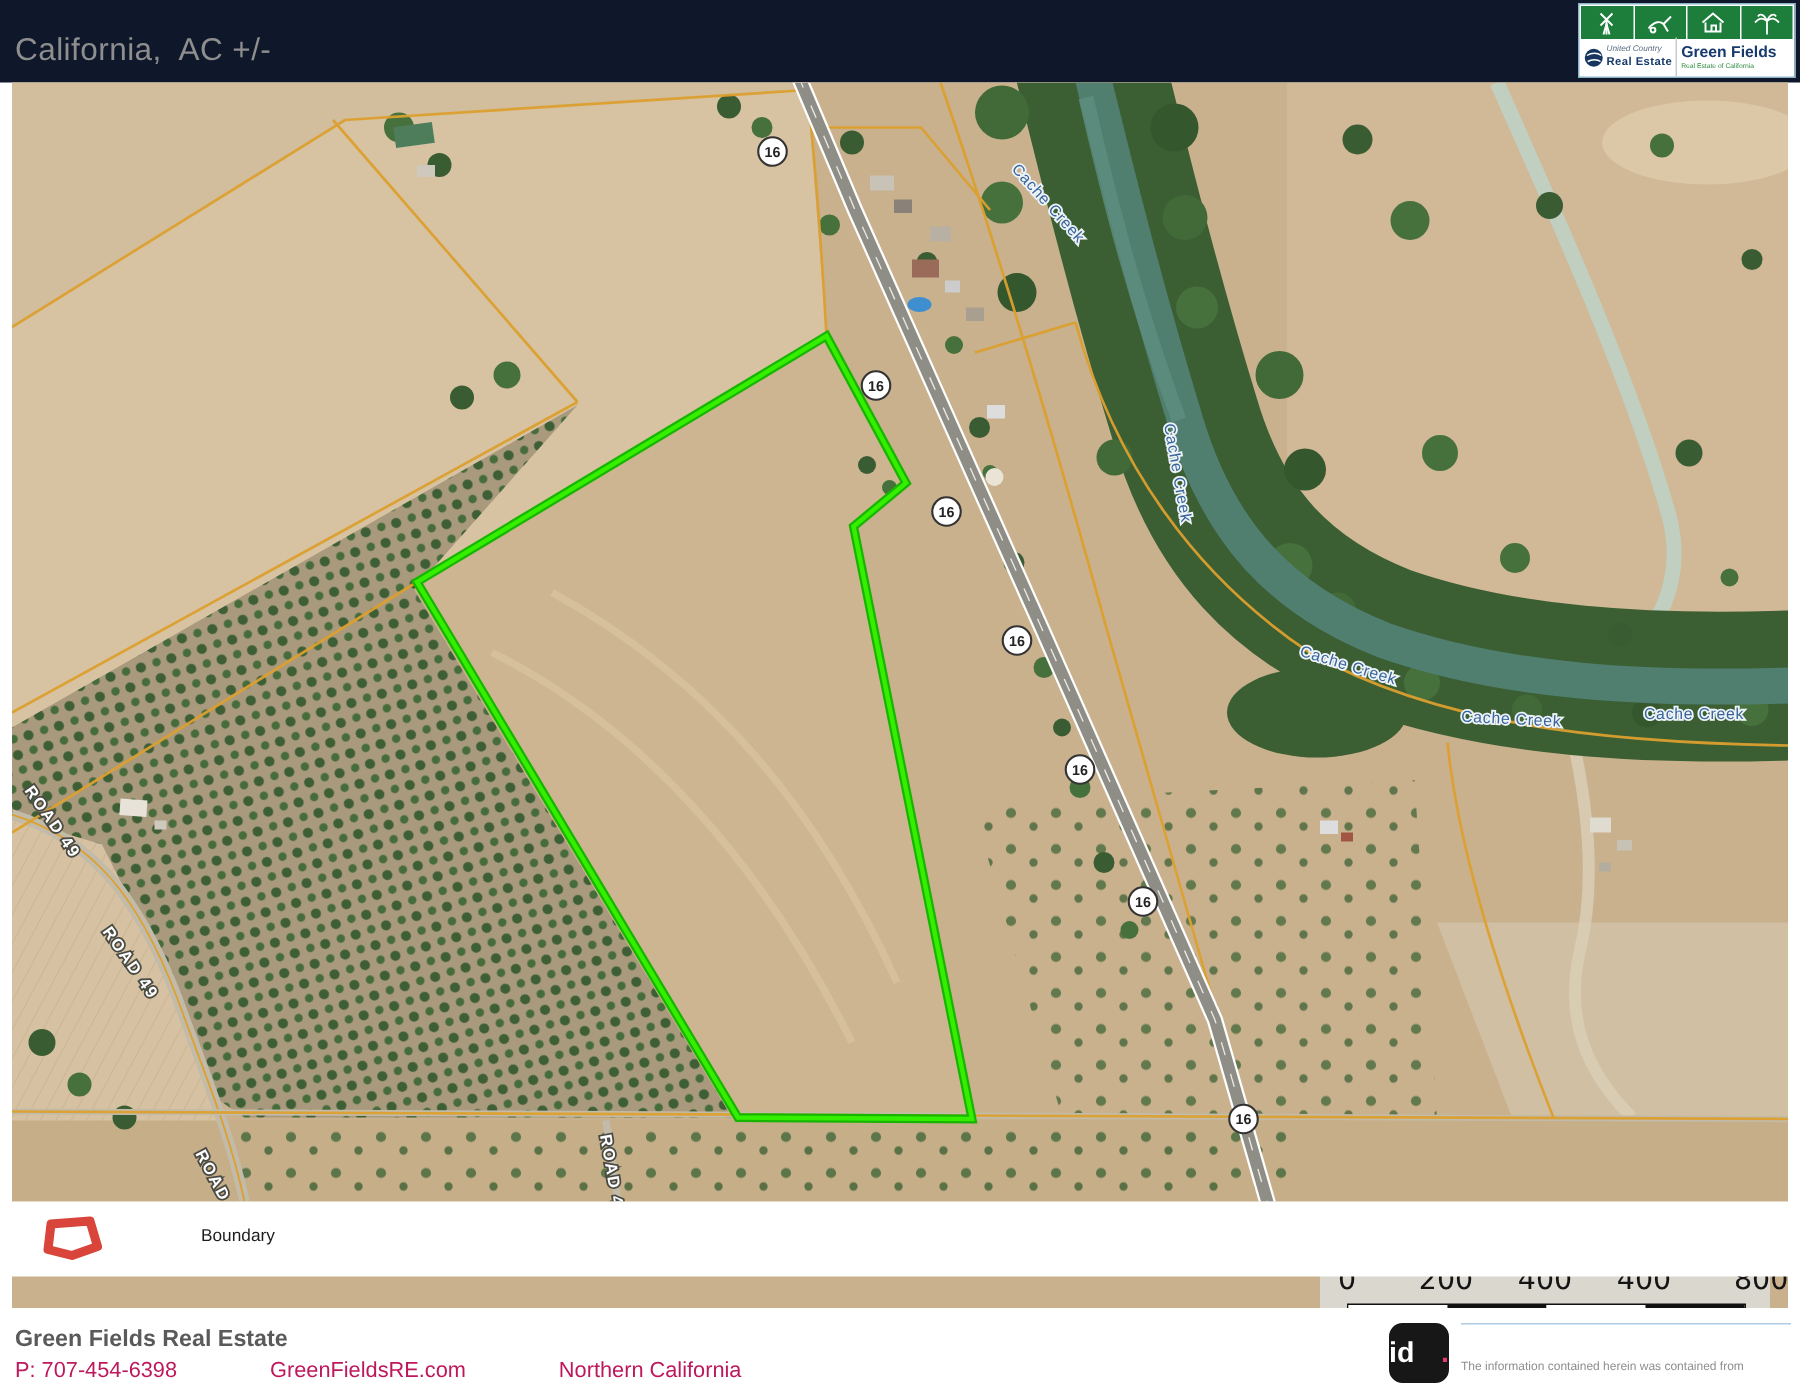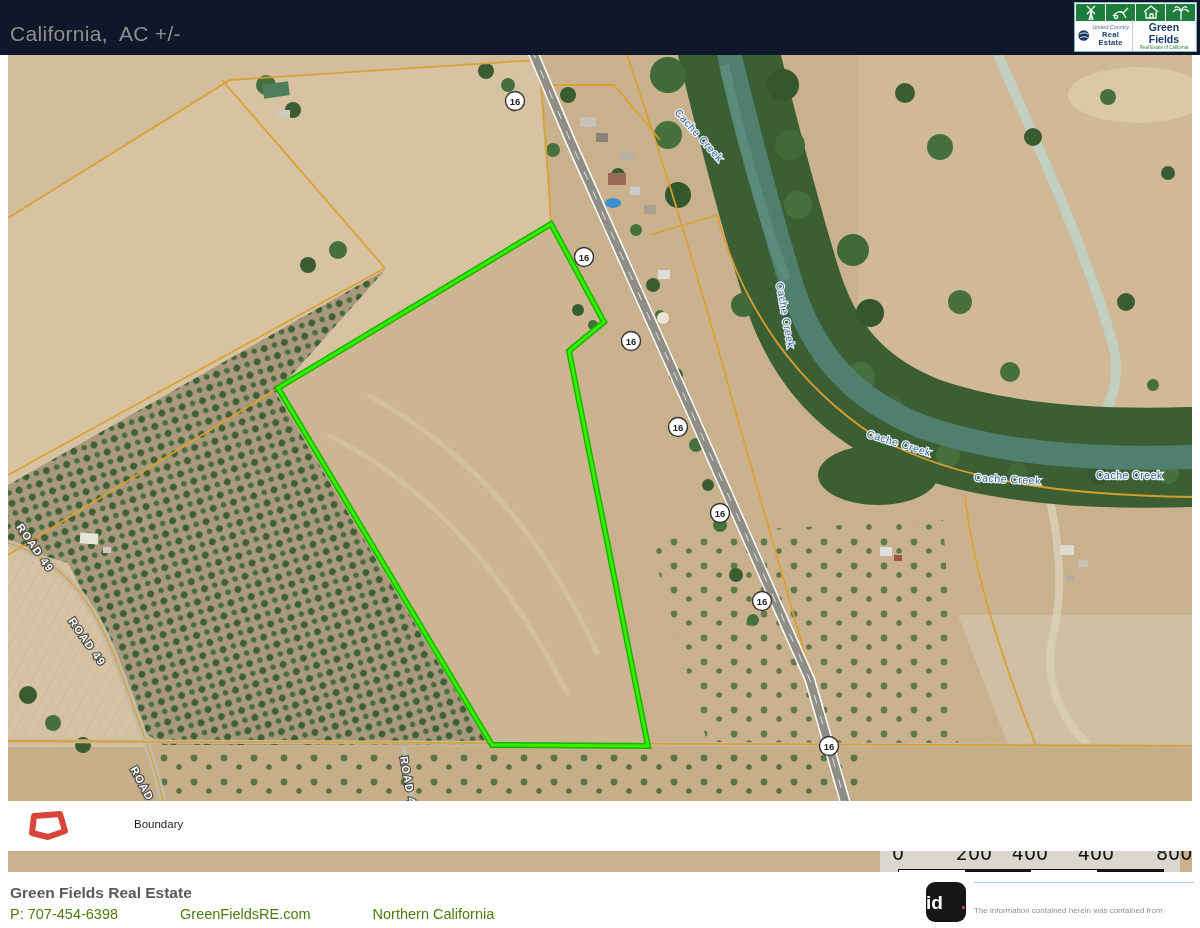--- a/index.html
+++ b/index.html
@@ -1,21 +1,21 @@
 <!DOCTYPE html>
 <html><head>
 <meta charset="utf-8">
 <style>
   html,body{margin:0;padding:0;background:#fff;font-family:"Liberation Sans",sans-serif;}
   .page{position:relative;width:1200px;height:928px;background:#fff;overflow:hidden;}
 
   
   .header{position:absolute;left:0;top:0;width:1200px;height:55px;background:#0f172a;}
   .title{position:absolute;left:10px;top:22px;font-size:21px;color:#8e8e8e;white-space:pre;letter-spacing:.3px;}
-  .brandbox{position:absolute;right:3px;top:2px;width:123px;height:50px;border:1px solid #8ab4c6;background:#fff;box-sizing:border-box;padding:1px;display:flex;flex-direction:column;text-align:center;}
+  .brandbox{position:absolute;right:3px;top:2px;width:145px;height:50px;border:1px solid #8ab4c6;background:#fff;box-sizing:border-box;padding:1px;display:flex;flex-direction:column;}
   .icons-row{display:flex;gap:1px;height:22px;}
   .ic{flex:1;background:#1d7e3c;display:flex;align-items:center;justify-content:center;}
   .brand-bottom{flex:1;display:flex;align-items:center;}
   .uc{display:flex;align-items:center;gap:2px;padding:1px 2px;border-right:1px solid #c5ccd2;height:100%;}
   .uc-text{display:flex;flex-direction:column;line-height:1.05;}
   .uc1{font-size:5.5px;color:#5a6d85;font-style:italic;}
   .uc2{font-size:7.5px;font-weight:bold;color:#173a6d;letter-spacing:.3px;}
   .gf{padding:0 3px;display:flex;flex-direction:column;line-height:1.15;}
   .gf1{font-size:10.5px;font-weight:bold;color:#173a6d;}
   .gf2{font-size:4.5px;color:#2f8b3e;}
@@ -33,21 +33,21 @@
 
   
   .legend{position:absolute;left:0;top:801px;width:1200px;height:50px;background:#fff;}
   .legend-icon{position:absolute;left:26px;top:9px;}
   .legend-label{position:absolute;left:110px;top:17px;font-size:11.5px;color:#1d1d1d;margin-left:24px;}
 
   
   .footer{position:absolute;left:0;top:872px;width:1200px;height:56px;background:#fff;}
   .f-left{position:absolute;left:10px;top:12px;}
   .company{font-size:15.5px;font-weight:bold;color:#5a5a5a;}
-  .contact{margin-top:4px;font-size:14.5px;color:#4d7c0f;}
+  .contact{margin-top:4px;font-size:14.5px;color:#be185d;}
   .contact span{margin-right:62px;}
   .contact span:last-child{margin-right:0;}
   .f-right{position:absolute;right:6px;top:10px;display:flex;gap:8px;align-items:flex-start;}
   .idbadge{width:40px;height:40px;background:#171717;border-radius:9px;color:#fff;font-weight:bold;font-size:19px;display:flex;align-items:center;justify-content:space-between;line-height:1;}
   .idbadge .dot{color:#e23c68;}
   .disc{width:220px;border-top:1px solid #aecde4;padding-top:3px;font-size:8px;line-height:10px;color:#8f8f8f;white-space:pre;}
 </style>
 </head>
 <body>
 
@@ -310,21 +310,21 @@
       <g font-size="11" font-weight="bold" fill="#ffffff" stroke="#4a4a44" stroke-width="2.4" paint-order="stroke" letter-spacing="1.2" font-family="Liberation Sans,sans-serif">
         <text transform="translate(8,472) rotate(55)">ROAD 49</text>
         <text transform="translate(60,566) rotate(55)">ROAD 49</text>
         <text transform="translate(122,714) rotate(62)">ROAD 49</text>
         <text transform="translate(392,702) rotate(80)">ROAD 49</text>
       </g>
     </svg>
 
     <div class="scalebar">
       <span class="lab" style="left:18px">0</span>
-      <span class="lab" style="left:94px">200</span>
+      <span class="lab" style="left:84px">200</span>
       <span class="lab" style="left:150px">400</span>
       <span class="lab" style="left:216px">400</span>
       <span class="lab" style="left:301px">800ft</span>
       <div class="sbar">
         <div class="sg-w"></div>
           <div class="sg-b"></div>
           <div class="sg-w"></div>
           <div class="sg-b"></div>
       </div>
     </div>

